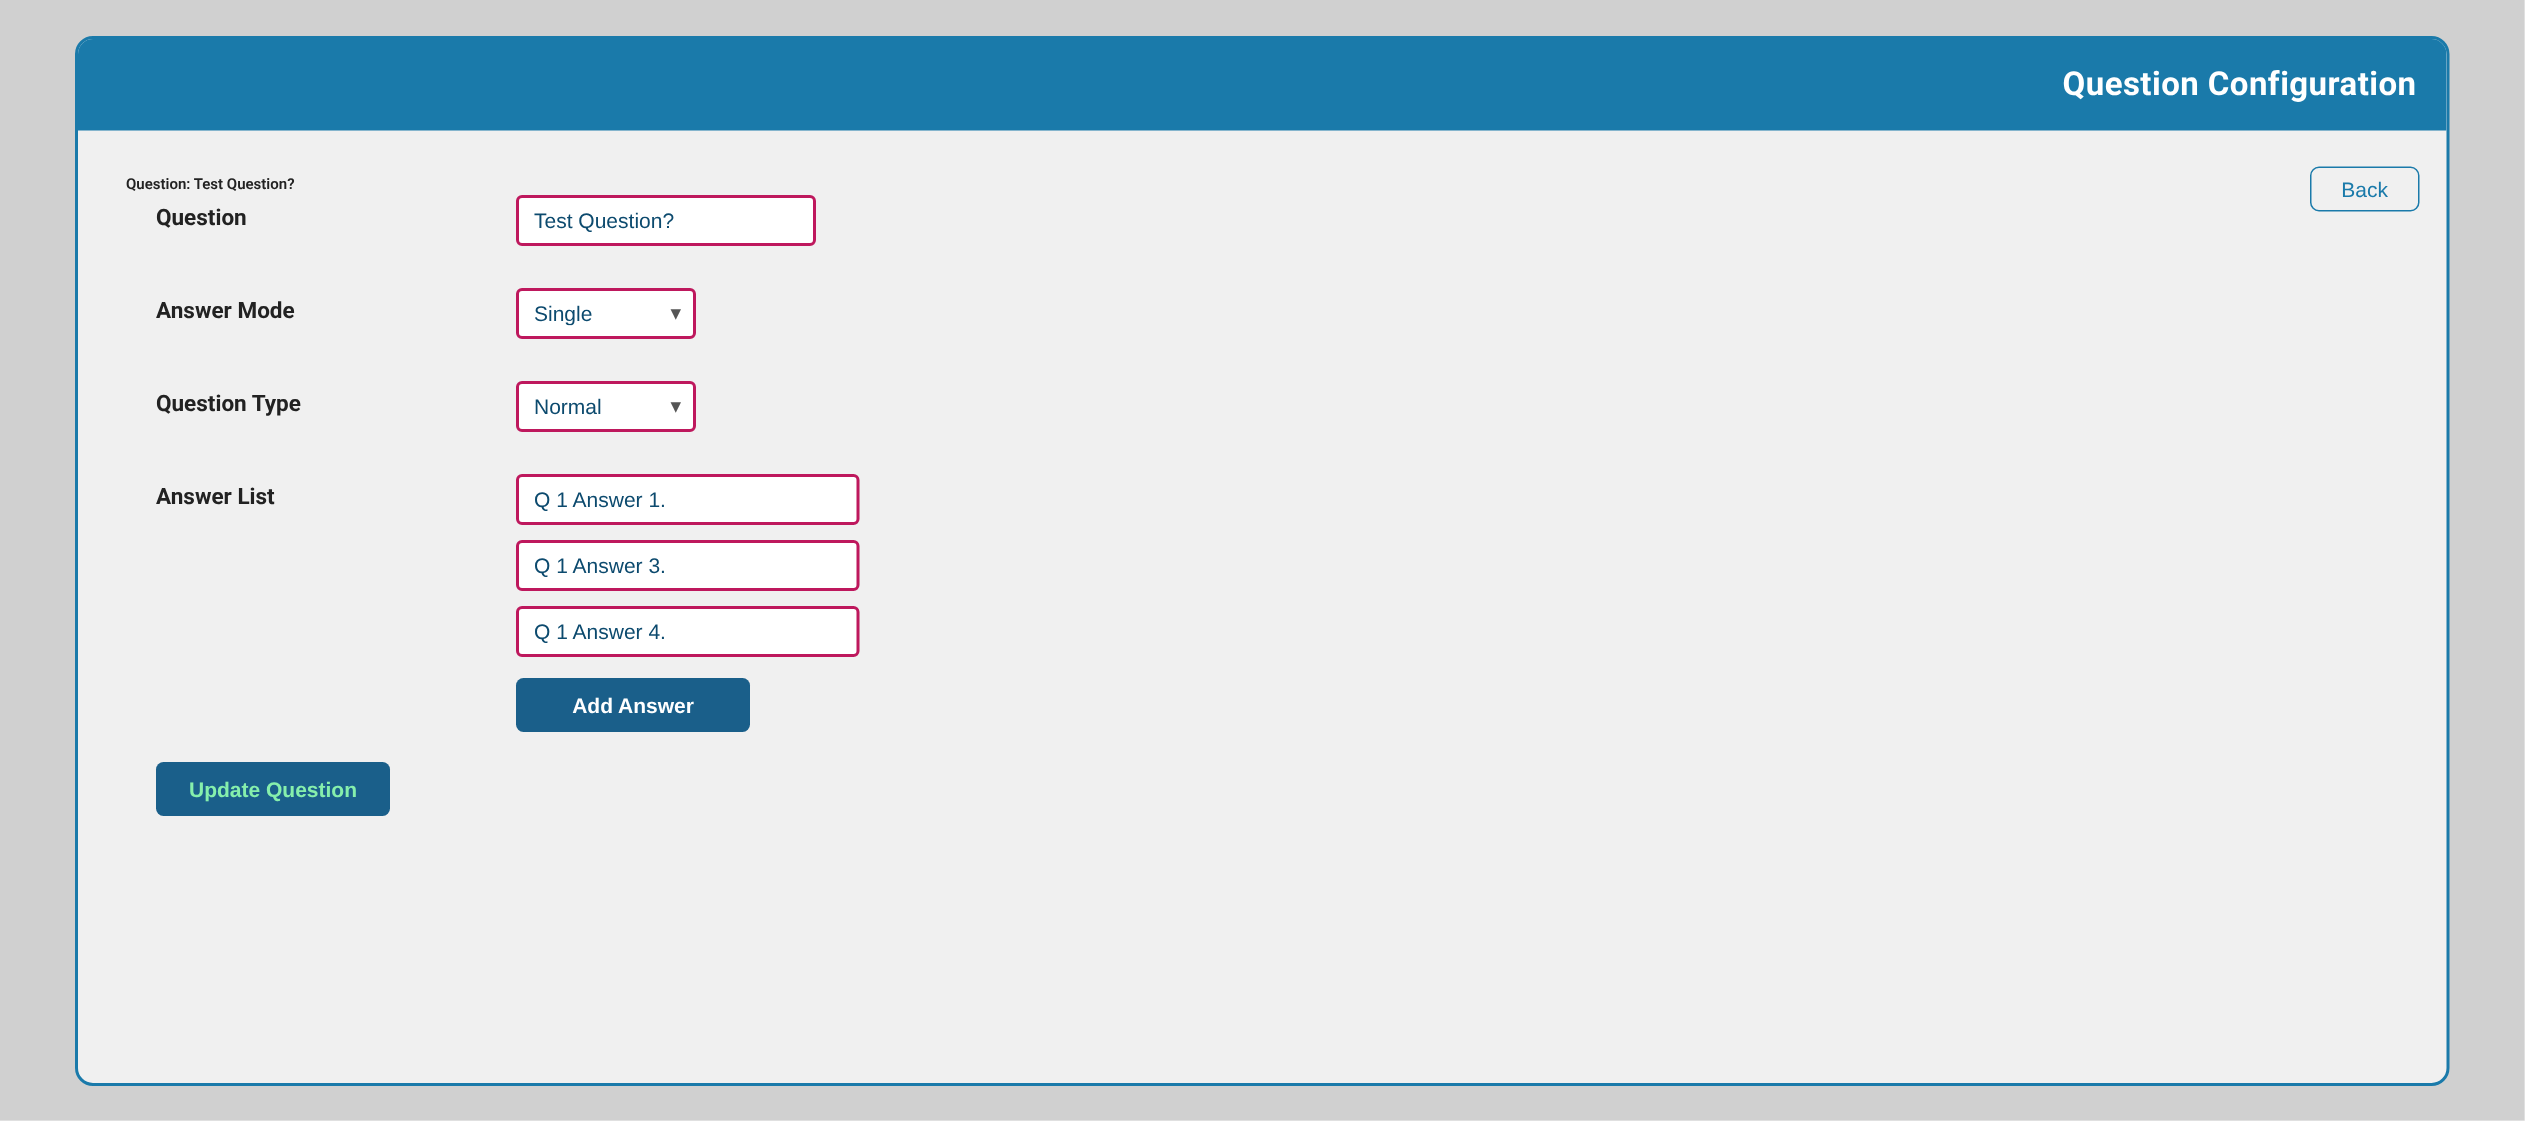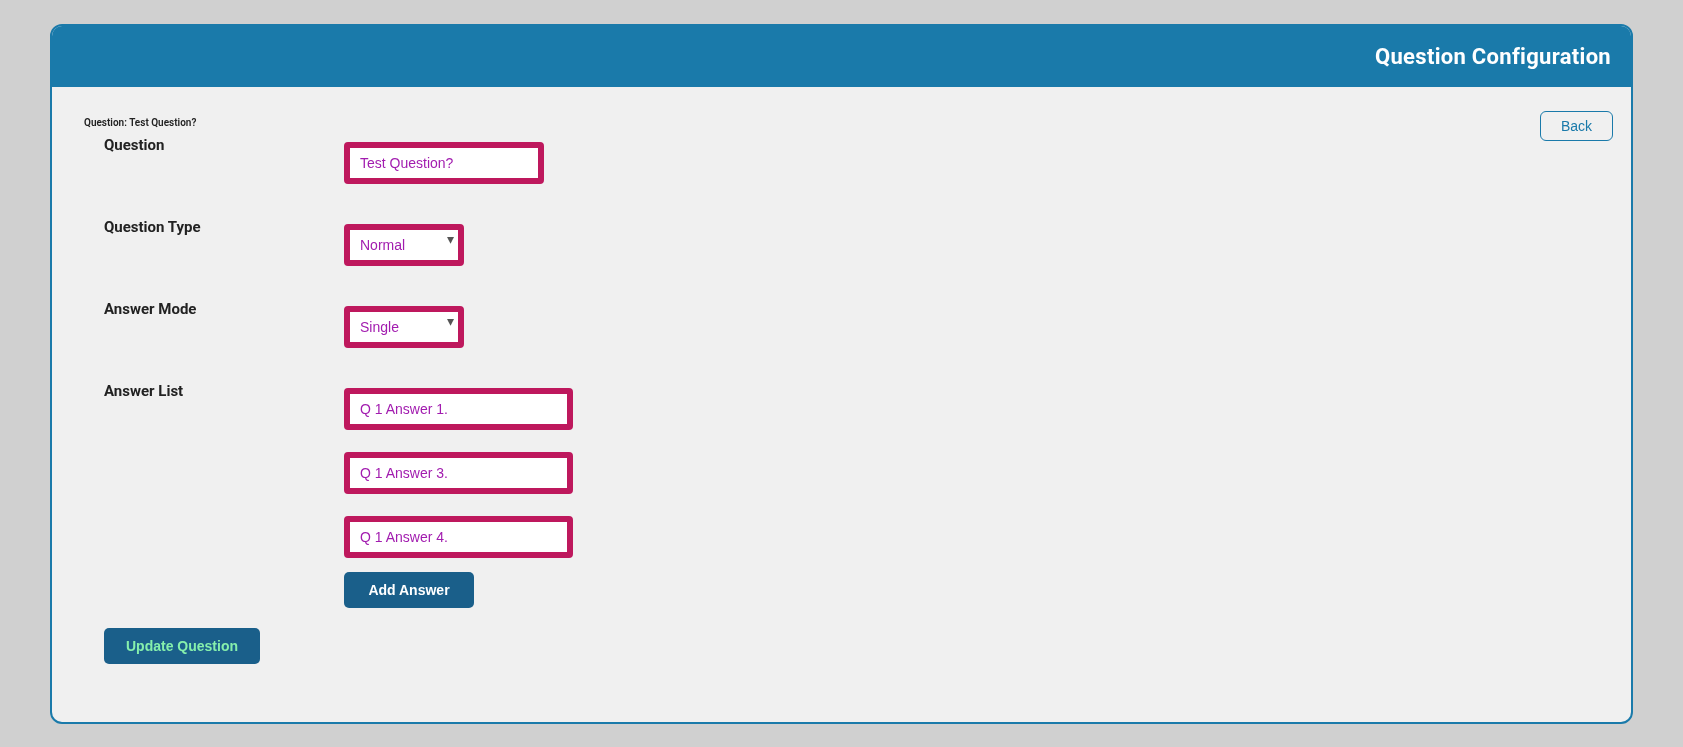--- a/index.html
+++ b/index.html
@@ -82,27 +82,26 @@
       font-size: 15px;
       font-weight: 700;
       color: #222;
       width: 240px;
       min-width: 240px;
       padding-top: 6px;
     }
 
     .form-control {
       font-size: 14px;
-      color: #a21caf;
-      border: 6px solid #be185d;
+      color: #0c4a6e;
+      border: 2px solid #be185d;
       border-radius: 4px;
       padding: 7px 10px;
       background: #fff;
       outline: none;
-      margin-top: 12px;
     }
 
     input.form-control {
       width: 200px;
     }
 
     select.form-control {
       width: 120px;
       appearance: none;
       -webkit-appearance: none;
@@ -140,21 +139,21 @@
     .add-answer-button {
       background: #1a5f8a;
       color: #fff;
       border: none;
       border-radius: 5px;
       padding: 10px 20px;
       font-size: 14px;
       font-weight: 600;
       cursor: pointer;
       margin-top: 4px;
-      width: 130px;
+      width: 156px;
     }
 
     .update-question-button {
       background: #1a5f8a;
       color: #86efac;
       border: none;
       border-radius: 5px;
       padding: 10px 22px;
       font-size: 14px;
       font-weight: 600;
@@ -173,44 +172,44 @@
 
   <div class="content-area">
     <span class="question-heading">Question: Test Question?</span>
     <button class="back-button">Back</button>
 
     <div class="form-section">
 
       <div class="form-row">
         <span class="form-label">Question</span>
         <input class="form-control" type="text" value="Test Question?" style="">
+      </div>
+
+      <div class="form-row">
+        <span class="form-label">Answer Mode</span>
+        <div class="select-wrapper">
+          <select class="form-control">
+            <option>Single</option>
+            <option>Multiple</option>
+          </select>
+        </div>
       </div>
 
       <div class="form-row">
         <span class="form-label">Question Type</span>
         <div class="select-wrapper">
           <select class="form-control">
             <option>Normal</option>
             <option>Boolean</option>
             <option>Scale</option>
           </select>
         </div>
       </div>
 
       <div class="form-row">
-        <span class="form-label">Answer Mode</span>
-        <div class="select-wrapper">
-          <select class="form-control">
-            <option>Single</option>
-            <option>Multiple</option>
-          </select>
-        </div>
-      </div>
-
-      <div class="form-row">
         <span class="form-label">Answer List</span>
         <div class="answer-list-column">
           <input class="form-control" type="text" value="Q 1 Answer 1." style="">
           <input class="form-control" type="text" value="Q 1 Answer 3." style="">
           <input class="form-control" type="text" value="Q 1 Answer 4." style="">
           <button class="add-answer-button">Add Answer</button>
         </div>
       </div>
 
     </div>

